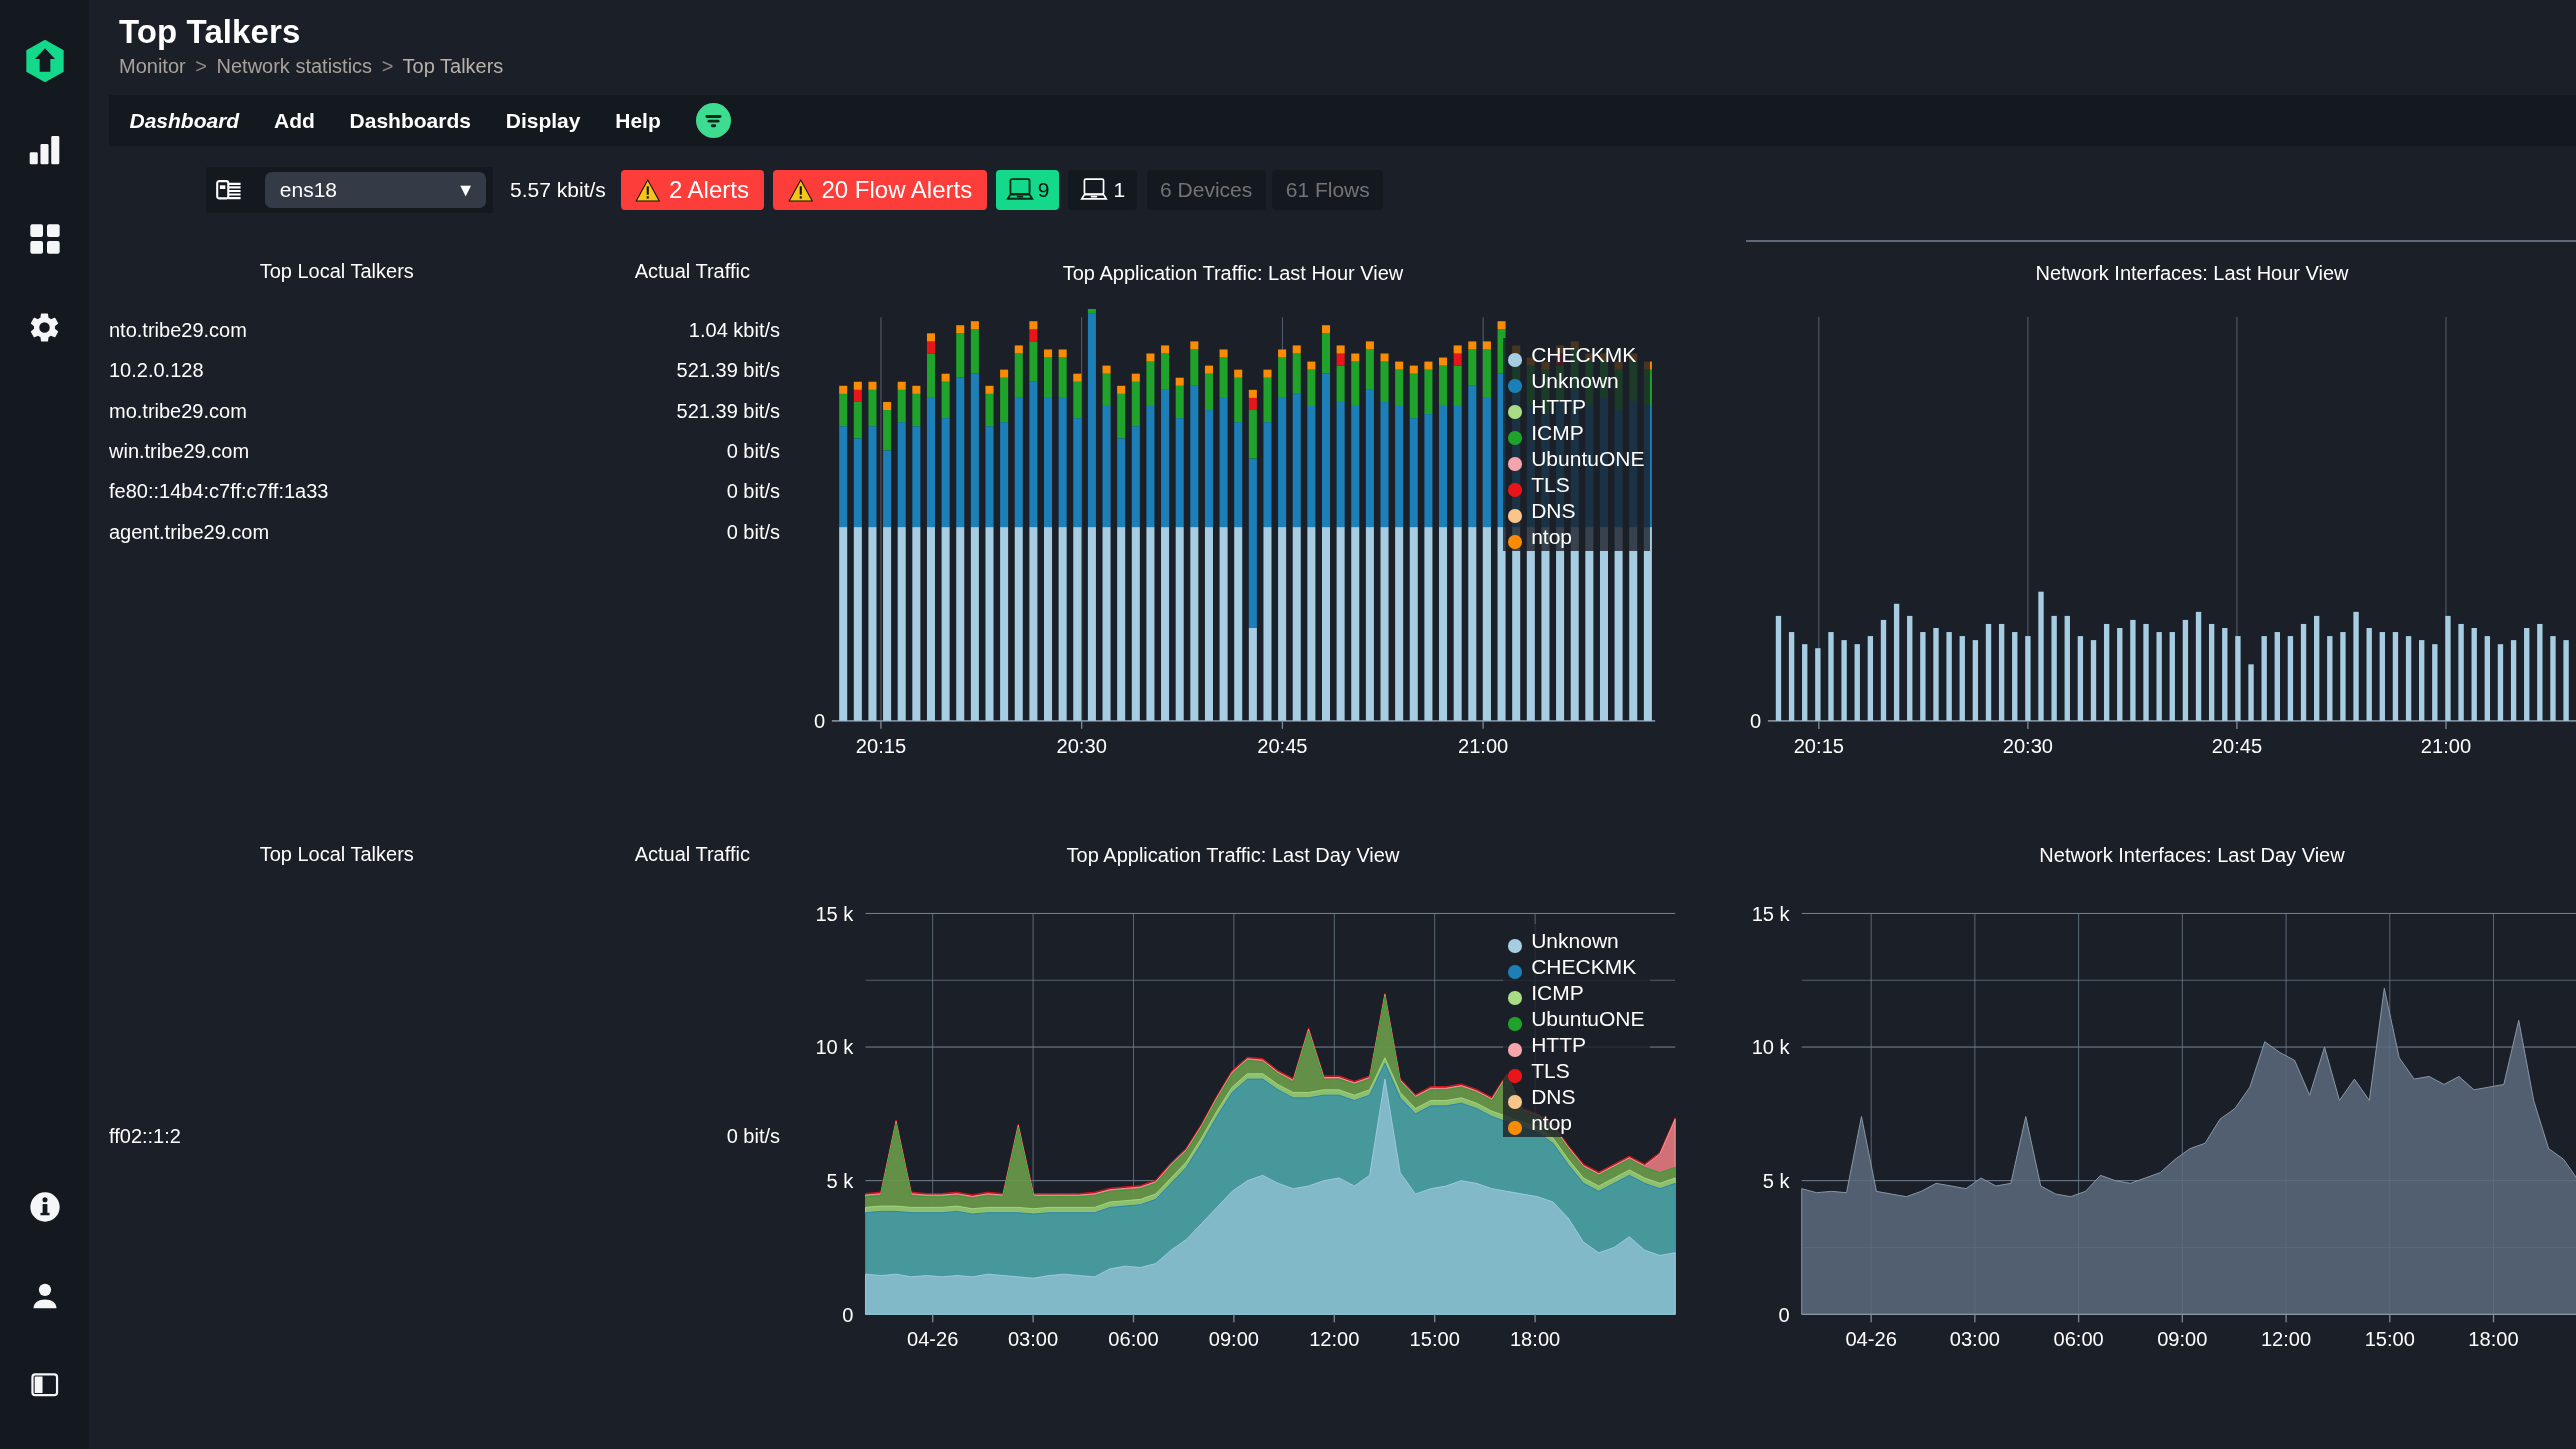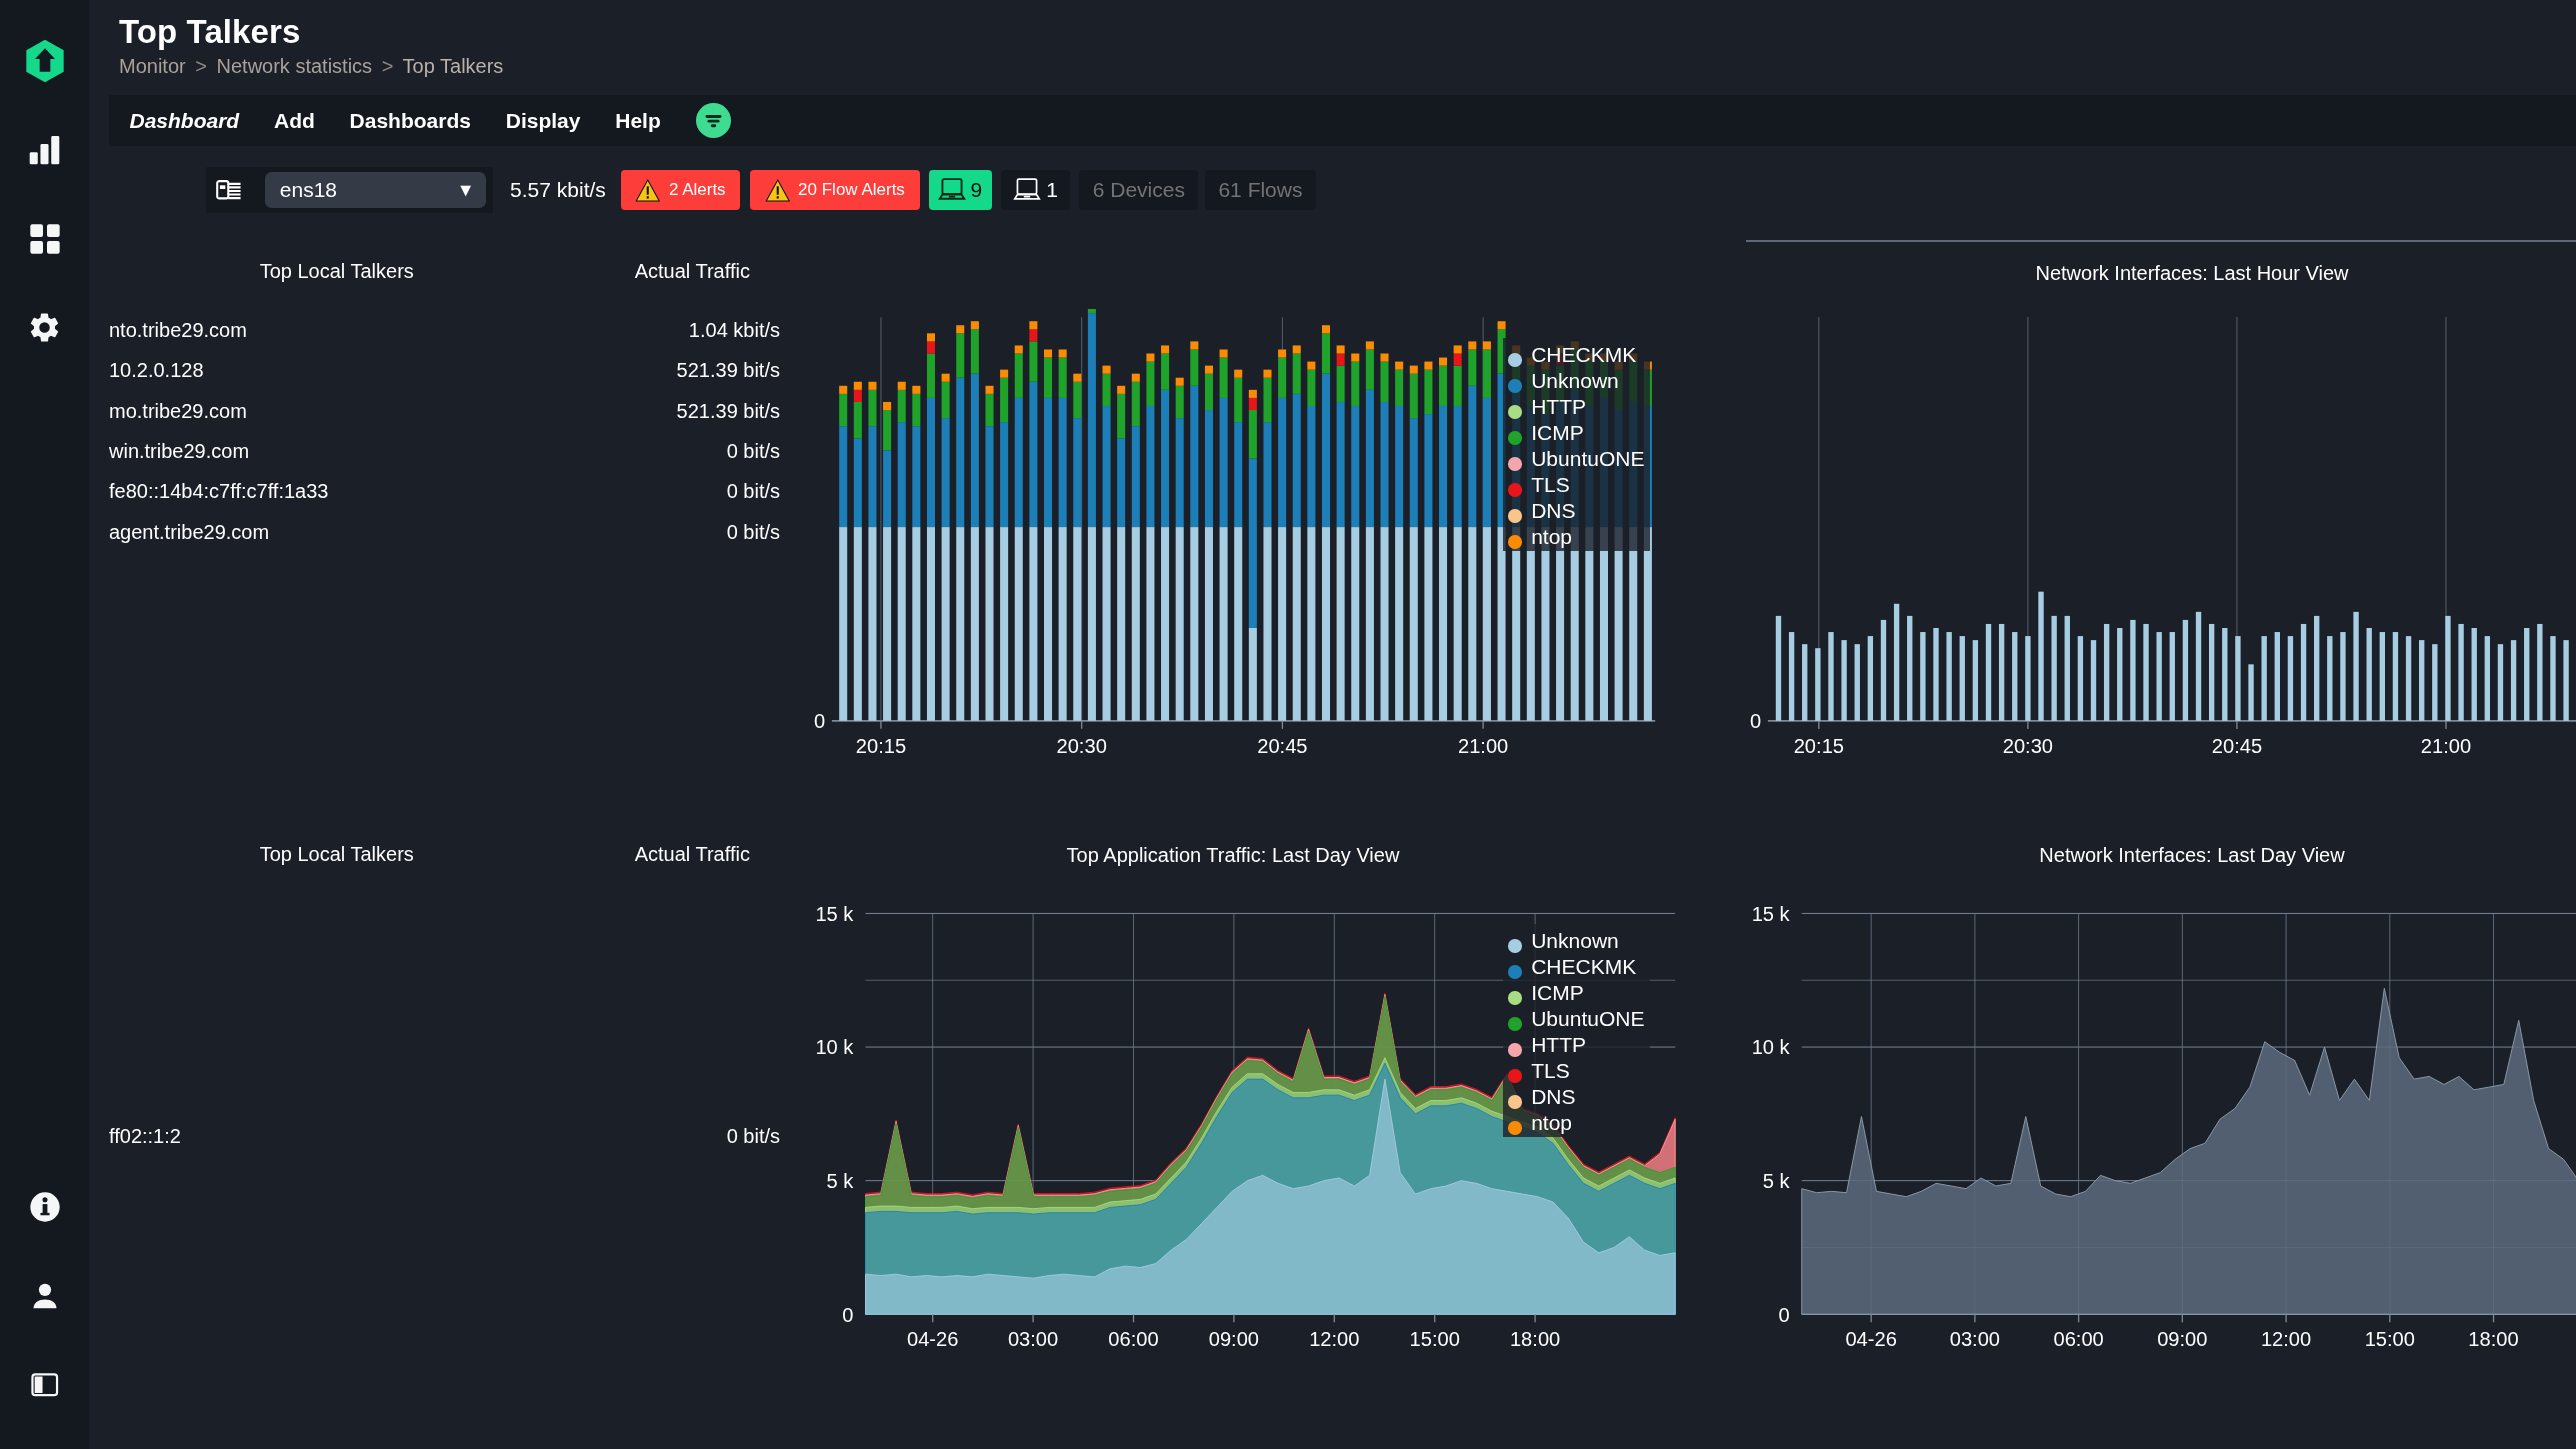--- a/index.html
+++ b/index.html
@@ -63,21 +63,21 @@
   }
   #iface-select {
     display:flex; align-items:center; justify-content:space-between;
     background:#343b47; border-radius:6.7px; height:36px; width:221px;
     padding: 0 11.4px 0 14.8px; margin-left: 20px; cursor:pointer;
   }
   #iface-select .val { color:#ffffff; font-size:21px; }
   .caret { color:#ffffff; font-size:18px; line-height: 1; }
   #speed-val { color:#ffffff; font-size:21px; margin-left: 17.4px; margin-right: 14.8px; }
   .alert-pill {
-    background:#fc3d39; color:#ffffff; font-size:17px;
+    background:#fc3d39; color:#ffffff; font-size:24px;
     height:40px; display:flex; align-items:center; gap:8px;
     padding: 0 14.8px; border-radius:4px; margin-right: 9.4px; cursor:pointer;
   }
   .dev-pill {
     background:#14d98a; height:40px; display:flex; align-items:center;
     padding: 0 9.4px; border-radius:4px; margin-right: 9.4px; gap:4px; cursor:pointer;
   }
   .dev-pill .cnt { color:#04100b; font-size:21px; font-weight:500; }
   .dev-pill-dark {
     background:#141920; height:40px; display:flex; align-items:center;
@@ -309,20 +309,23 @@
       <div class="hdr-row">
         <div class="hdr-name">Top Local Talkers</div>
         <div class="hdr-val">Actual Traffic</div>
       </div>
       <div class="row" style="margin-top:259px">
         <div class="name">ff02::1:2</div>
         <div class="val">0 bit/s</div>
       </div>
     </div>
 
+    <div style="position:absolute; left:708px; top:262px; width:872px;">
+      <div class="chart-title">Top Application Traffic: Last Hour View</div>
+    </div>
     <div style="position:absolute; left:708px; top:309px;">
       <svg id="svg-app-hour" width="885" height="483" viewBox="0 0 1320 720">
           <line x1="125.21" y1="12" x2="125.21" y2="614" stroke="#55606e" stroke-width="1.5"></line>
           <line x1="424.59999999999997" y1="12" x2="424.59999999999997" y2="614" stroke="#55606e" stroke-width="1.5"></line>
           <line x1="723.99" y1="12" x2="723.99" y2="614" stroke="#55606e" stroke-width="1.5"></line>
           <line x1="1023.38" y1="12" x2="1023.38" y2="614" stroke="#55606e" stroke-width="1.5"></line>
           <line x1="52" y1="614" x2="1280" y2="614" stroke="#7e8794" stroke-width="2.5"></line>
           <rect x="62.91071428571429" y="325.04" width="12" height="288.96" fill="#a7cde3"></rect>
           <rect x="62.91071428571429" y="174.54000000000002" width="12" height="150.5" fill="#1c7fb8"></rect>
           <rect x="62.91071428571429" y="126.38" width="12" height="48.16" fill="#1fa32a"></rect>

